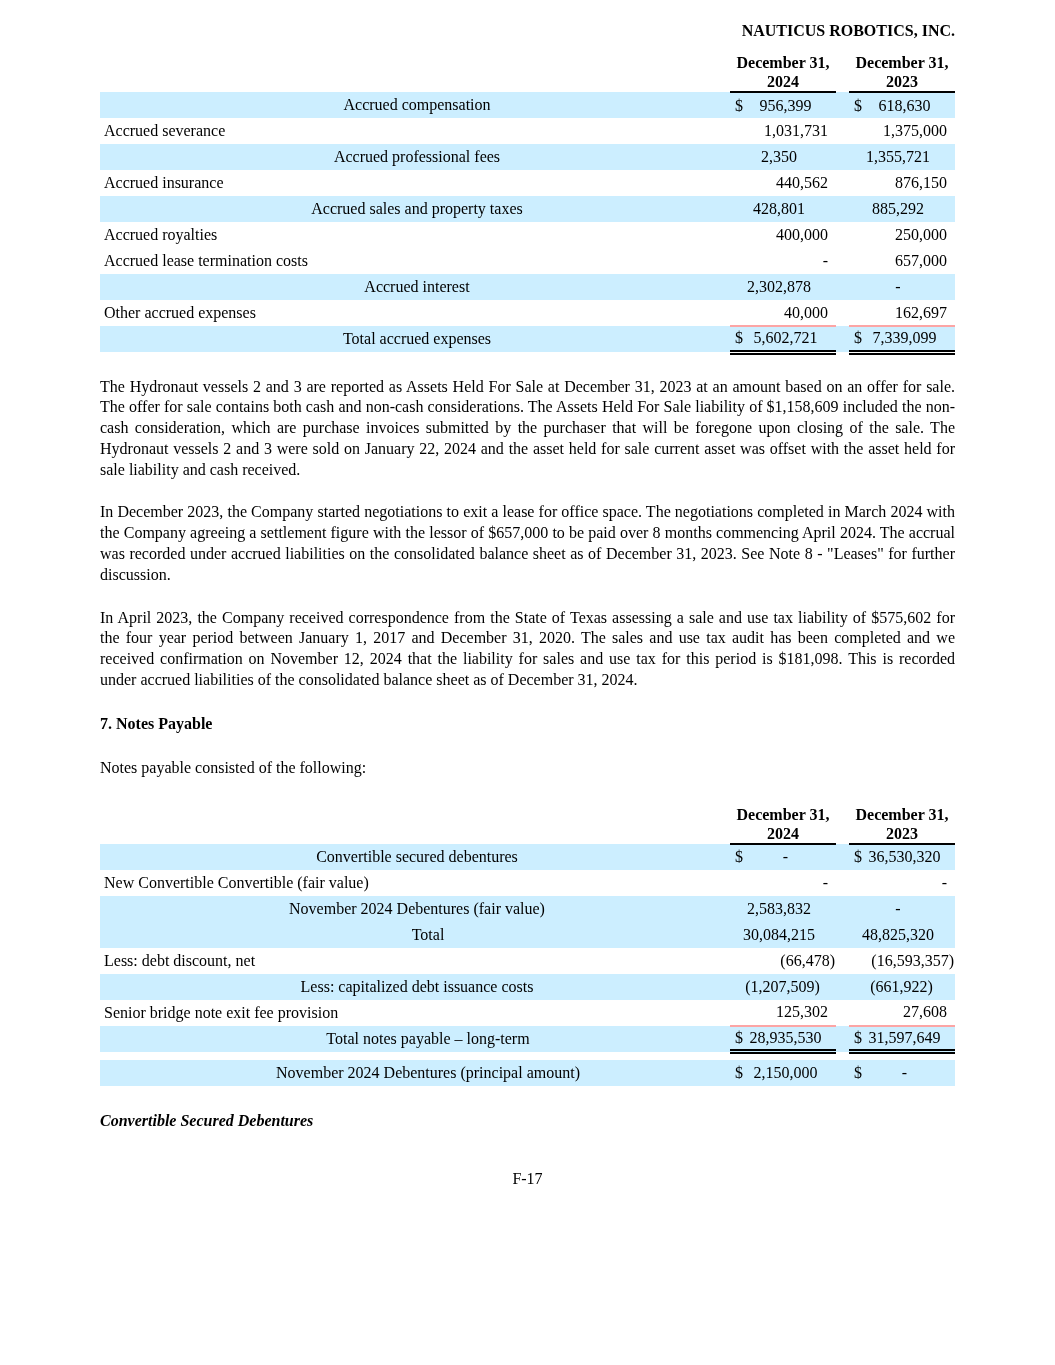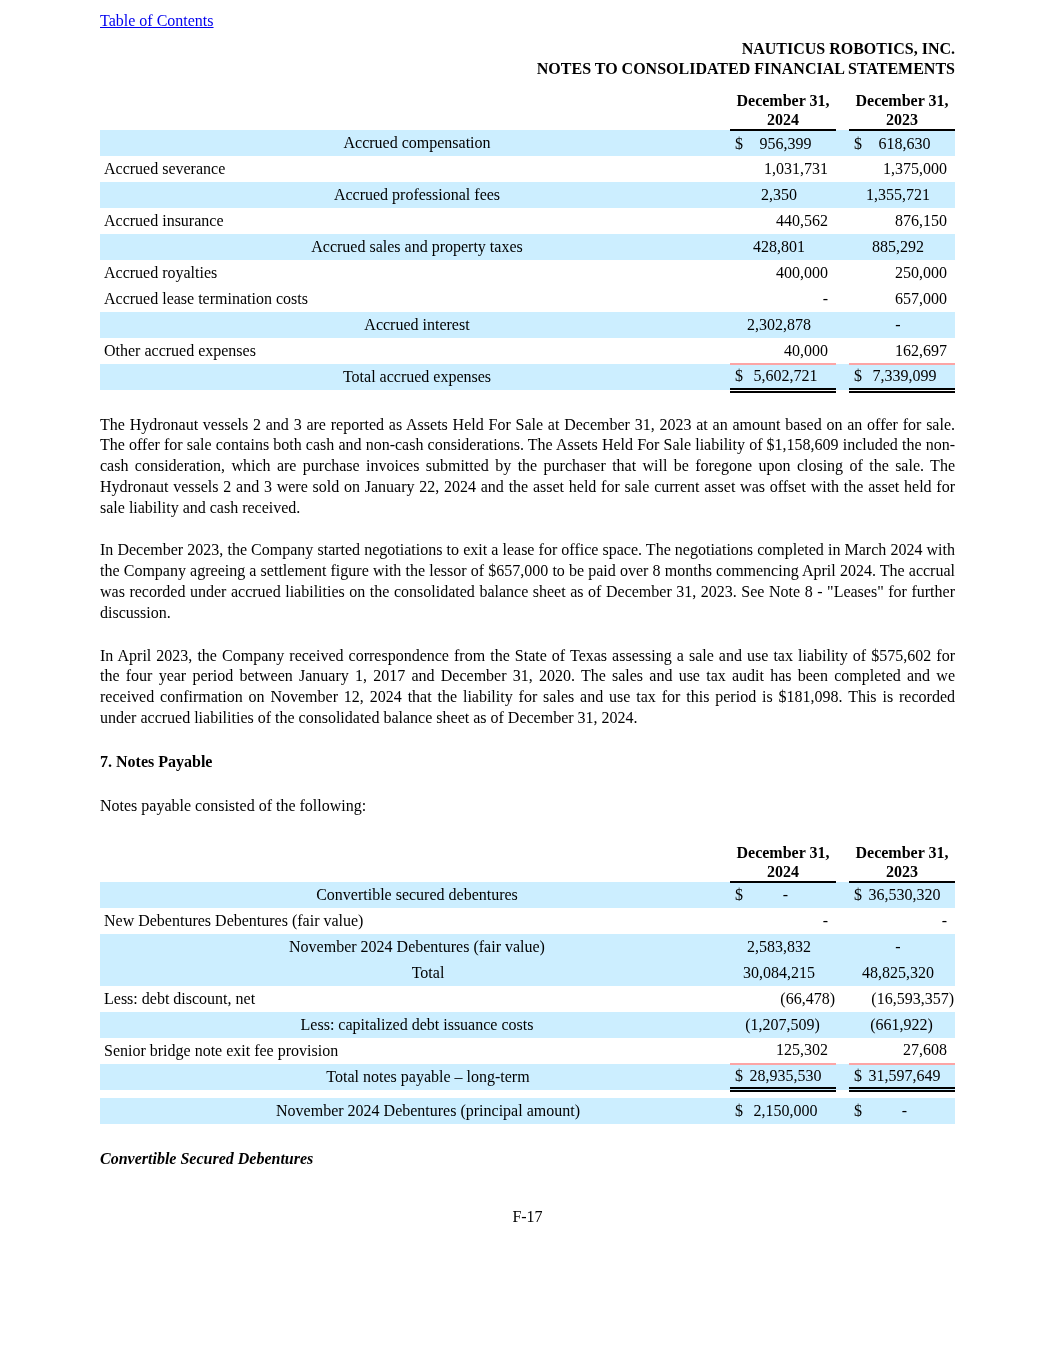--- a/index.html
+++ b/index.html
@@ -46,27 +46,23 @@
   .t2 { margin-top: 28px; }
   .t3 { margin-top: 6px; }
   .subsection { margin-top: 26px; font-weight: bold; font-style: italic; }
   .footer { margin-top: 40px; text-align: center; }
 </style>
 </head>
 <body>
 
 <div class="page">
 
-  <div class="toc">
-    <a href="#">Table of Contents</a>
-  </div>
 
   <div class="doc-header">
     <div>NAUTICUS ROBOTICS, INC.</div>
-    <div>NOTES TO CONSOLIDATED FINANCIAL STATEMENTS</div>
   </div>
 
   <div class="tbl-host t1">
       <table class="fin-table">
         <colgroup>
           <col class="c-label">
           <col class="c-amt">
           <col class="c-gap">
           <col class="c-amt">
         </colgroup>
@@ -179,21 +175,21 @@
           </tr>
         </thead>
         <tbody>
           <tr class="hl">
             <td class="lbl">Convertible secured debentures</td>
             <td class="amt"><span class="cur">$</span><span>-</span></td>
             <td class="gap"></td>
             <td class="amt"><span class="cur">$</span><span>36,530,320</span></td>
           </tr>
           <tr>
-            <td class="lbl">New Debentures Debentures (fair value)</td>
+            <td class="lbl">New Convertible Convertible (fair value)</td>
             <td class="amt"><span>-</span></td>
             <td class="gap"></td>
             <td class="amt"><span>-</span></td>
           </tr>
           <tr class="hl">
             <td class="lbl">November 2024 Debentures (fair value)</td>
             <td class="amt"><span>2,583,832</span></td>
             <td class="gap"></td>
             <td class="amt"><span>-</span></td>
           </tr>

